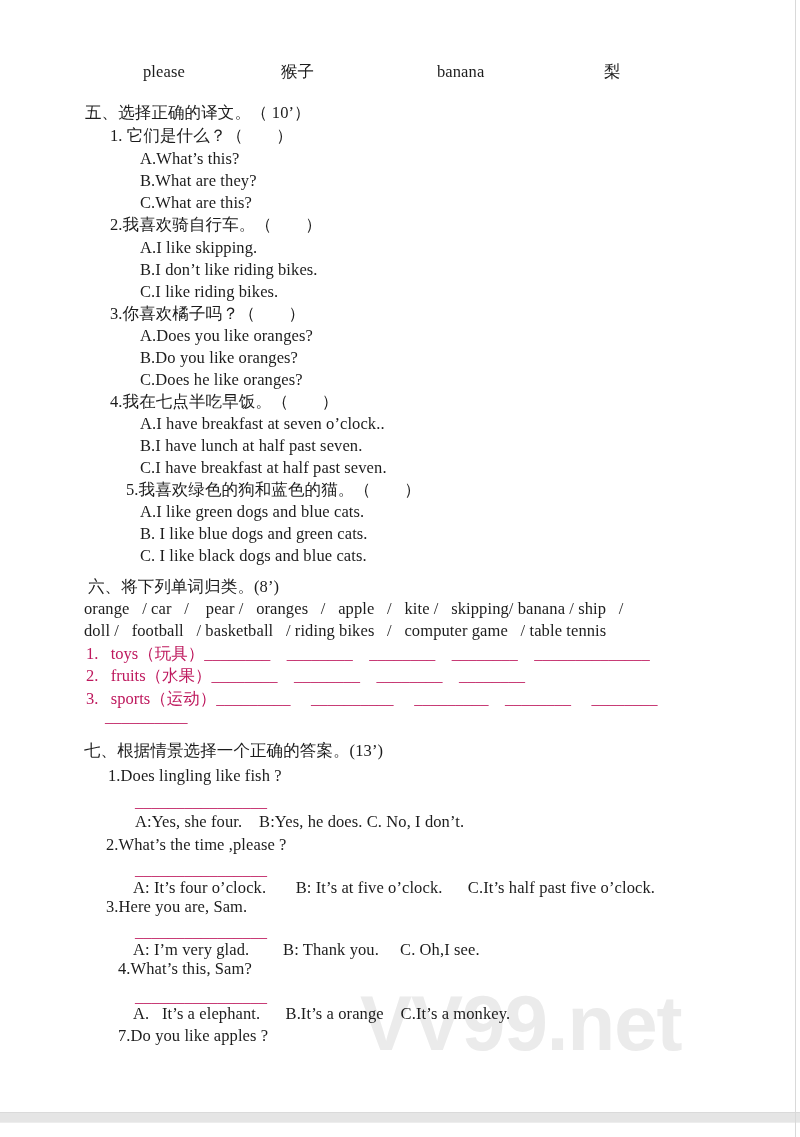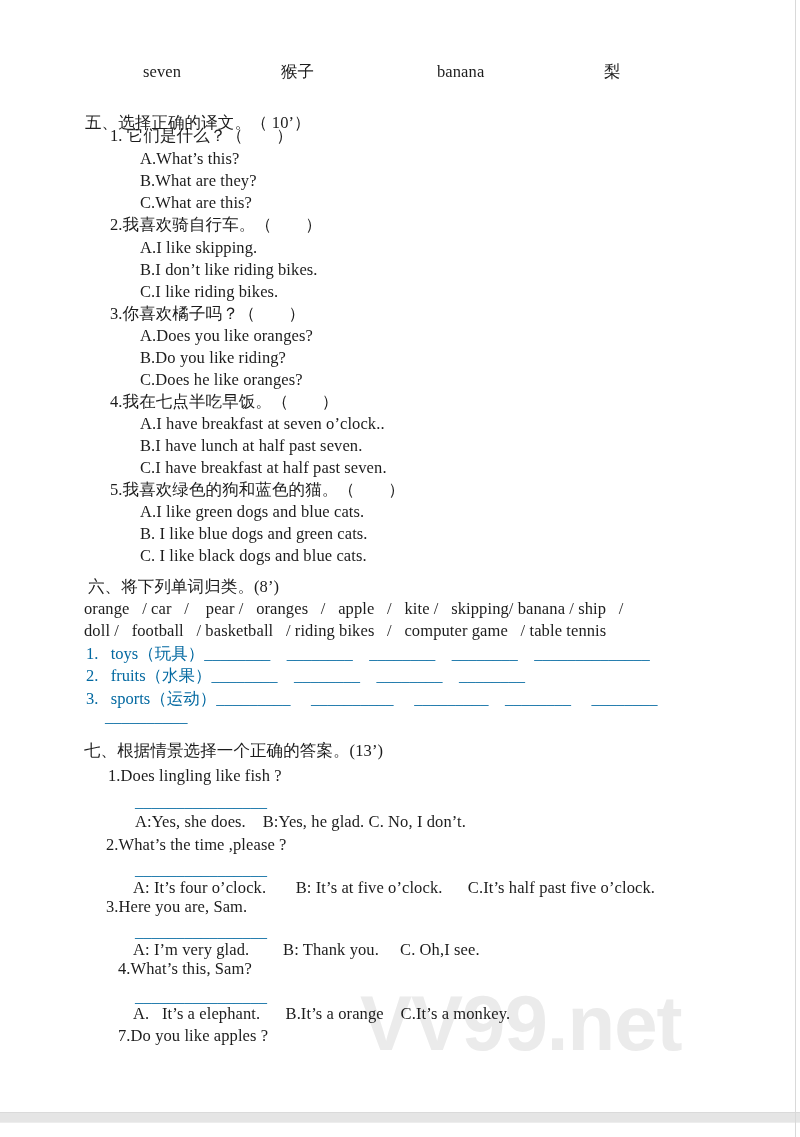--- a/index.html
+++ b/index.html
@@ -21,21 +21,21 @@
     font-size: 16.5px;
     line-height: 22px;
     white-space: pre;
     letter-spacing: 0.1px;
   }
   .blankline {
     position: absolute;
     font-size: 16.5px;
     line-height: 22px;
     white-space: pre;
-    color: #0369a1;
+    color: #be185d;
   }
   .watermark {
     position: absolute;
     left: 360px;
     top: 978px;
     font-family: "Liberation Sans", "DejaVu Sans", sans-serif;
     font-weight: bold;
     font-size: 78px;
     letter-spacing: -1px;
     color: #ebebeb;
@@ -66,65 +66,65 @@
 </style>
 </head>
 <body>
 
 <div id="page">
 
   <div class="watermark">VV99.net</div>
 
   <div class="content">
 
-    <div class="line" style="top:61px;left:143px">seven</div>
+    <div class="line" style="top:61px;left:143px">please</div>
     <div class="line" style="top:61px;left:281px">猴子</div>
     <div class="line" style="top:61px;left:437px">banana</div>
     <div class="line" style="top:61px;left:604px">梨</div>
 
-    <div class="line" style="top:112px;left:85px">五、选择正确的译文。（ 10’）</div>
+    <div class="line" style="top:102px;left:85px">五、选择正确的译文。（ 10’）</div>
 
     <div class="line" style="top:125px;left:110px">1. 它们是什么？（　　）</div>
     <div class="line" style="top:148px;left:140px">A.What’s this?</div>
     <div class="line" style="top:170px;left:140px">B.What are they?</div>
     <div class="line" style="top:192px;left:140px">C.What are this?</div>
 
     <div class="line" style="top:214px;left:110px">2.我喜欢骑自行车。（　　）</div>
     <div class="line" style="top:237px;left:140px">A.I like skipping.</div>
     <div class="line" style="top:259px;left:140px">B.I don’t like riding bikes.</div>
     <div class="line" style="top:281px;left:140px">C.I like riding bikes.</div>
 
     <div class="line" style="top:303px;left:110px">3.你喜欢橘子吗？（　　）</div>
     <div class="line" style="top:325px;left:140px">A.Does you like oranges?</div>
-    <div class="line" style="top:347px;left:140px">B.Do you like riding?</div>
+    <div class="line" style="top:347px;left:140px">B.Do you like oranges?</div>
     <div class="line" style="top:369px;left:140px">C.Does he like oranges?</div>
 
     <div class="line" style="top:391px;left:110px">4.我在七点半吃早饭。（　　）</div>
     <div class="line" style="top:413px;left:140px">A.I have breakfast at seven o’clock..</div>
     <div class="line" style="top:435px;left:140px">B.I have lunch at half past seven.</div>
     <div class="line" style="top:457px;left:140px">C.I have breakfast at half past seven.</div>
 
-    <div class="line" style="top:479px;left:110px">5.我喜欢绿色的狗和蓝色的猫。（　　）</div>
+    <div class="line" style="top:479px;left:126px">5.我喜欢绿色的狗和蓝色的猫。（　　）</div>
     <div class="line" style="top:501px;left:140px">A.I like green dogs and blue cats.</div>
     <div class="line" style="top:523px;left:140px">B. I like blue dogs and green cats.</div>
     <div class="line" style="top:545px;left:140px">C. I like black dogs and blue cats.</div>
 
     <div class="line" style="top:576px;left:88px">六、将下列单词归类。(8’)</div>
     <div class="line" style="top:598px;left:84px">orange   / car   /    pear /   oranges   /   apple   /   kite /   skipping/ banana / ship   /</div>
     <div class="line" style="top:620px;left:84px">doll /   football   / basketball   / riding bikes   /   computer game   / table tennis</div>
     <div class="blankline" style="top:643px;left:86px">1.   toys（玩具）________    ________    ________    ________    ______________</div>
     <div class="blankline" style="top:665px;left:86px">2.   fruits（水果）________    ________    ________    ________</div>
     <div class="blankline" style="top:688px;left:86px">3.   sports（运动）_________     __________     _________    ________     ________</div>
     <div class="blankline" style="top:706px;left:105px">__________</div>
 
     <div class="line" style="top:740px;left:84px">七、根据情景选择一个正确的答案。(13’)</div>
 
     <div class="line" style="top:765px;left:108px">1.Does lingling like fish ?</div>
     <div class="blankline" style="top:791px;left:135px">________________</div>
-    <div class="line" style="top:811px;left:135px">A:Yes, she does.    B:Yes, he glad. C. No, I don’t.</div>
+    <div class="line" style="top:811px;left:135px">A:Yes, she four.    B:Yes, he does. C. No, I don’t.</div>
 
     <div class="line" style="top:834px;left:106px">2.What’s the time ,please ?</div>
     <div class="blankline" style="top:859px;left:135px">________________</div>
     <div class="line" style="top:877px;left:133px">A: It’s four o’clock.       B: It’s at five o’clock.      C.It’s half past five o’clock.</div>
 
     <div class="line" style="top:896px;left:106px">3.Here you are, Sam.</div>
     <div class="blankline" style="top:921px;left:135px">________________</div>
     <div class="line" style="top:939px;left:133px">A: I’m very glad.        B: Thank you.     C. Oh,I see.</div>
 
     <div class="line" style="top:958px;left:118px">4.What’s this, Sam?</div>

